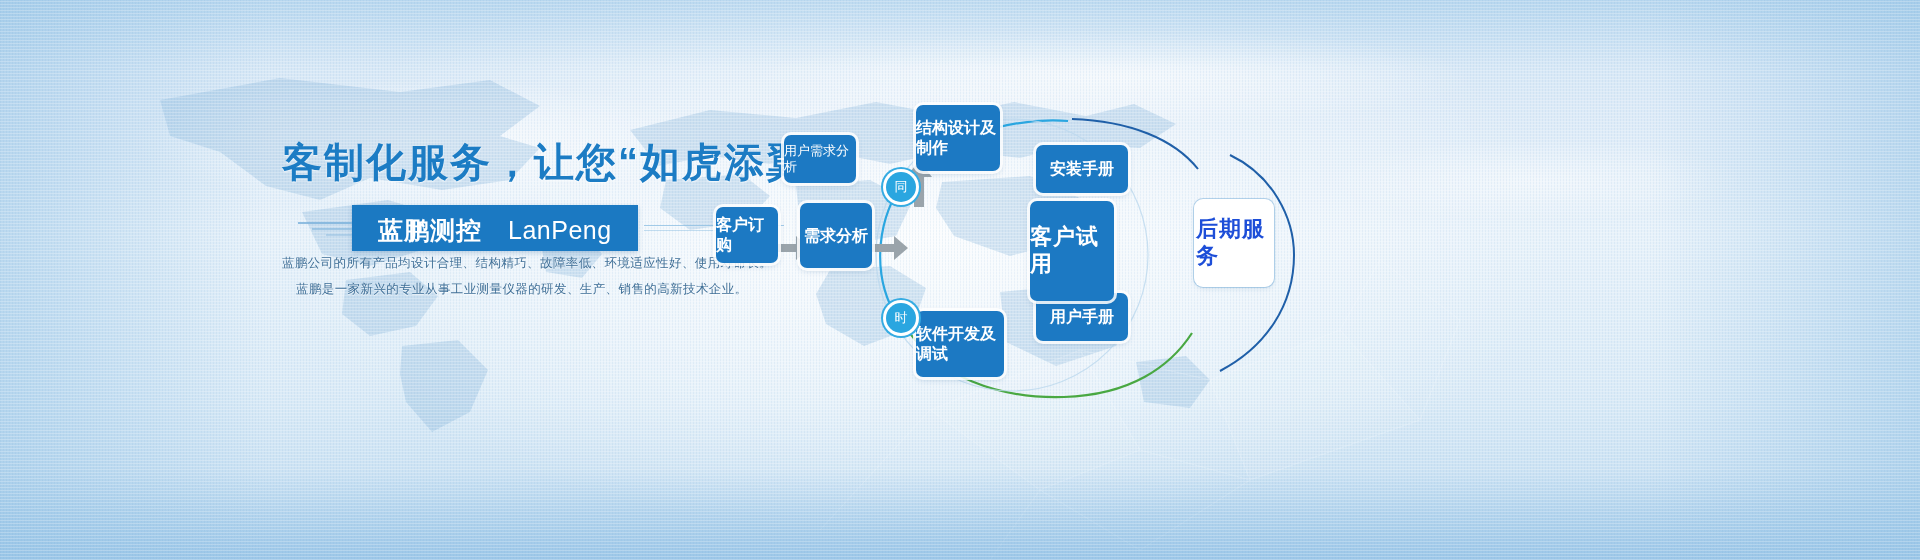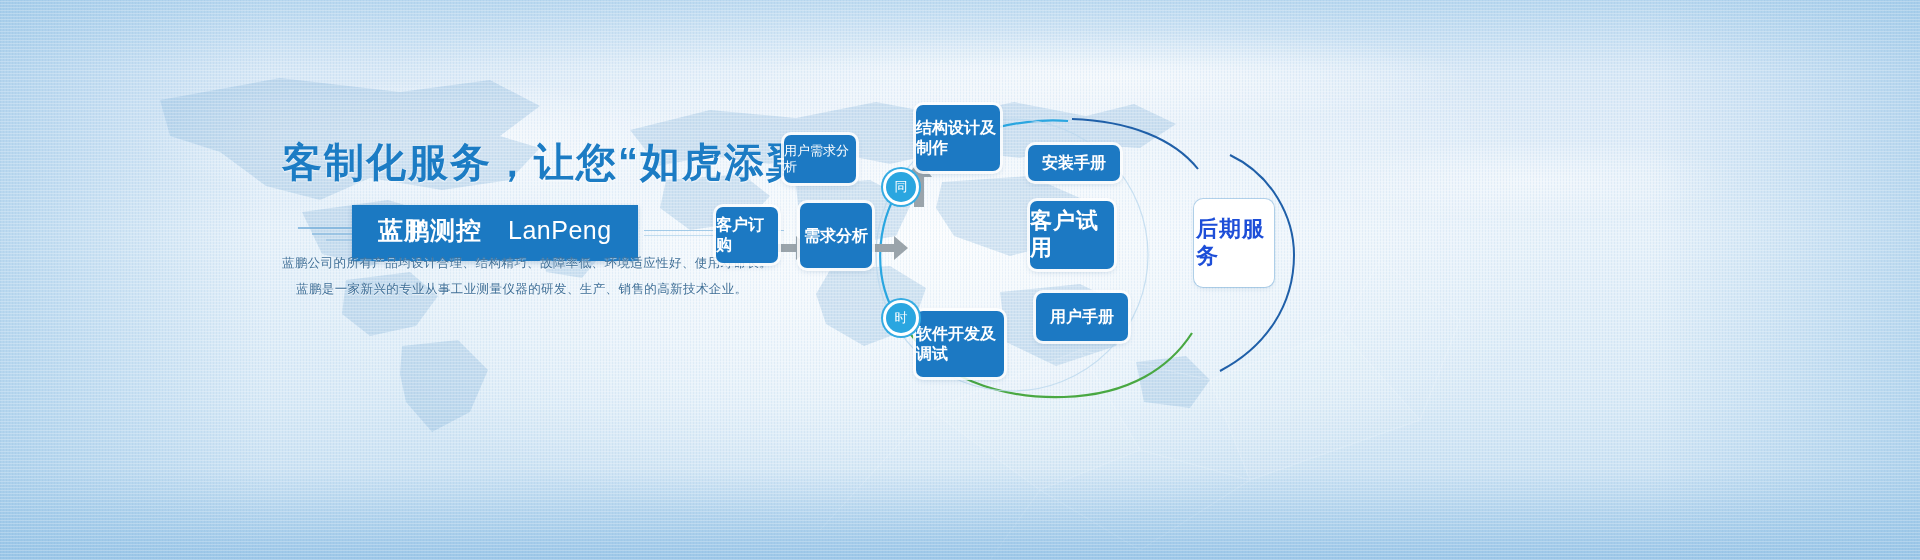--- a/index.html
+++ b/index.html
@@ -59,21 +59,21 @@
   .deco-lines { width:60px; height:28px; position:relative; margin-right:-8px; }
   .deco-lines i {
     position:absolute; right:8px; height:2px; background:#7fb4dc; display:block;
   }
   .deco-lines i:nth-child(1){ top:8px;  width:54px; opacity:.85;}
   .deco-lines i:nth-child(2){ top:14px; width:40px; opacity:.6;}
   .deco-lines i:nth-child(3){ top:20px; width:26px; opacity:.4;}
 
   .brandbar {
     background:#1b79c2; color:#fff;
-    padding:9px 26px 14px 26px;
+    padding:9px 26px 4px 26px;
     font-size:25px; font-weight:700; letter-spacing:1px;
     white-space:nowrap;
     box-shadow:0 2px 5px rgba(20,80,140,.22);
   }
   .brandbar .en { font-weight:400; letter-spacing:.5px; margin-left:26px; }
 
   .deco-lines-r { width:150px; height:20px; position:relative; margin-left:6px; }
   .deco-lines-r i { position:absolute; left:0; height:1px; background:#8fbfe2; display:block; }
   .deco-lines-r i:nth-child(1){ top:7px;  width:140px; opacity:.8;}
   .deco-lines-r i:nth-child(2){ top:12px; width:110px; opacity:.5;}
@@ -225,25 +225,25 @@
     <div class="node small" style="left:84px;  top:40px;  width:72px; height:48px;">用户需求分析</div>
 
     <div class="node medium" style="left:16px;  top:112px; width:62px; height:56px;">客户订购</div>
 
     <div class="node medium" style="left:100px; top:108px; width:72px; height:65px;">需求分析</div>
 
     <div class="node medium" style="left:216px; top:10px;  width:84px; height:66px;">结构设计及制作</div>
 
     <div class="node medium" style="left:216px; top:216px; width:88px; height:66px;">软件开发及调试</div>
 
-    <div class="node medium" style="left:328px; top:50px;  width:92px; height:36px;">安装手册</div>
+    <div class="node medium" style="left:336px; top:50px;  width:92px; height:48px;">安装手册</div>
 
     <div class="node medium" style="left:336px; top:198px; width:92px; height:48px;">用户手册</div>
 
-    <div class="node large" style="left:330px; top:106px; width:84px; height:68px;">客户试用</div>
+    <div class="node large" style="left:330px; top:106px; width:84px; height:100px;">客户试用</div>
 
     <div class="node large ghost" style="left:496px; top:106px; width:76px; height:84px;">后期服务</div>
 
     <div class="badge" style="left:186px; top:77px;">同</div>
     <div class="badge" style="left:186px; top:208px;">时</div>
 
   </div>
 </div>
 
 </body></html>

